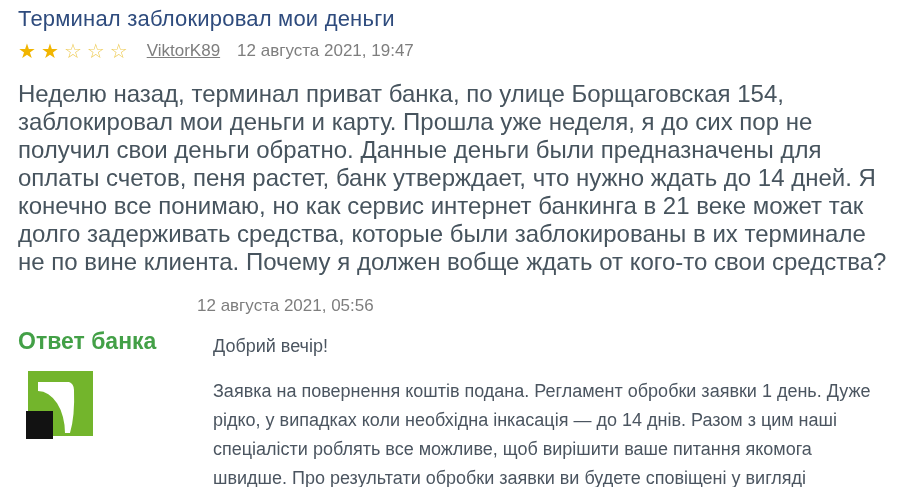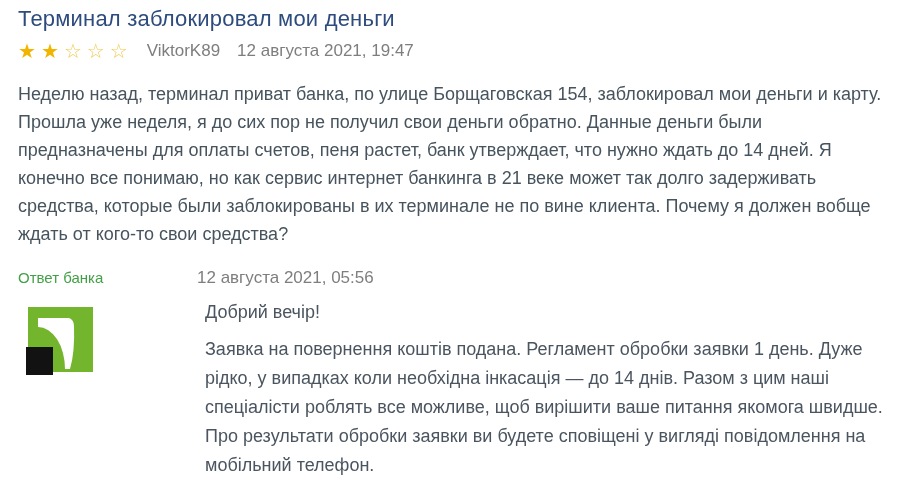--- a/index.html
+++ b/index.html
@@ -23,46 +23,46 @@
   
   .meta-row {
     display: flex; align-items: center;
     margin-top: 9px;
     font-size: 17px; color: #7e7e7e;
   }
   .stars { display: inline-flex; align-items: center; margin-right: 14px; }
   .star { font-size: 20px; line-height: 20px; margin-right: 5px; }
   .star.filled { color: #f1b500; }
   .star.empty  { color: #eecb55; }
-  .review-author { margin-right: 17px; }
+  .review-author { margin-right: 17px; text-decoration: underline; }
 
   
   .review-body {
     margin: 19px 0 0 0;
     max-width: 877px;
-    font-size: 18px; line-height: 28px;
+    font-size: 24px; line-height: 28px;
     color: #47545e;
   }
 
   
   .reply { display: flex; margin-top: 17px; }
   .reply-left { width: 179px; flex: none; }
   .reply-label {
-    font-size: 15px; font-weight: 400; color: #43a047;
-    line-height: 21px; padding-top: 2px;
+    font-size: 23px; font-weight: 700; color: #43a047;
+    line-height: 21px; padding-top: 2px; margin-top: 36px;
   }
   .logo-box { margin: 19px 0 0 7px; width: 80px; height: 73px; }
   .logo-box svg { display: block; }
 
   .reply-right { flex: 1; font-size: 18px; line-height: 29px; color: #4b5560; }
   .reply-date {
     font-size: 17px; color: #7e7e7e;
     line-height: 21px; padding-top: 2px; margin-bottom: 10px;
   }
-  .reply-right p { margin: 8px; max-width: 694px; }
+  .reply-right p { margin: 16px; max-width: 694px; }
 </style>
 </head>
 <body>
 
 <div class="page">
 
   <h1 class="review-title">Терминал заблокировал мои деньги</h1>
 
   <div class="meta-row">
     <span class="stars" id="stars">

